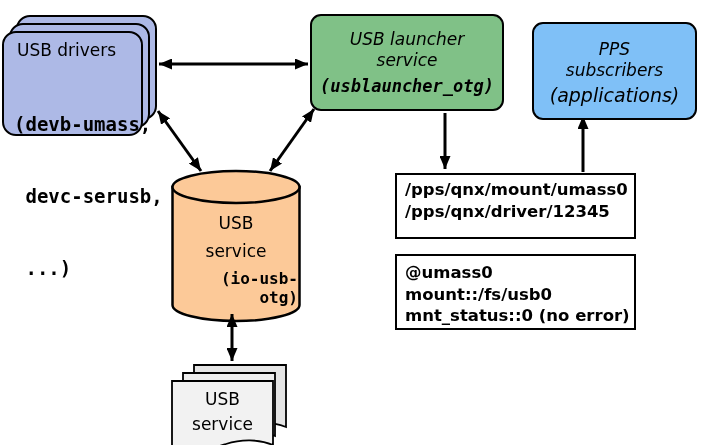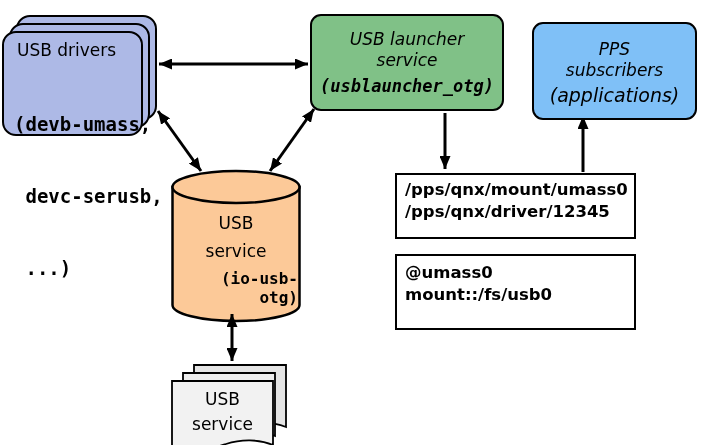--- a/index.html
+++ b/index.html
@@ -150,20 +150,21 @@
   </div>
 
   <div class="pps-box paths">
     <div>/pps/qnx/mount/umass0</div>
     <div>/pps/qnx/driver/12345</div>
   </div>
 
   <div class="pps-box object">
     <div>@umass0</div>
     <div>mount::/fs/usb0</div>
+    <div>mnt_status::0 (no error)</div>
   </div>
 
   <div class="devices-label">
     <div>USB</div>
     <div>service</div>
   </div>
 
 </div>
 
 </body></html>

